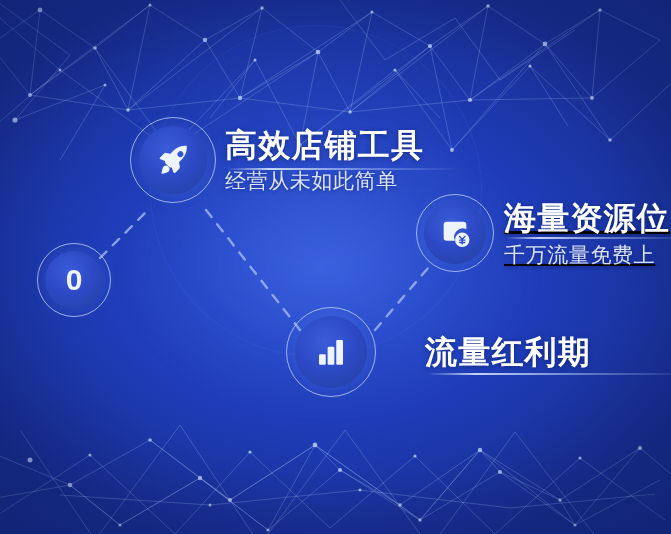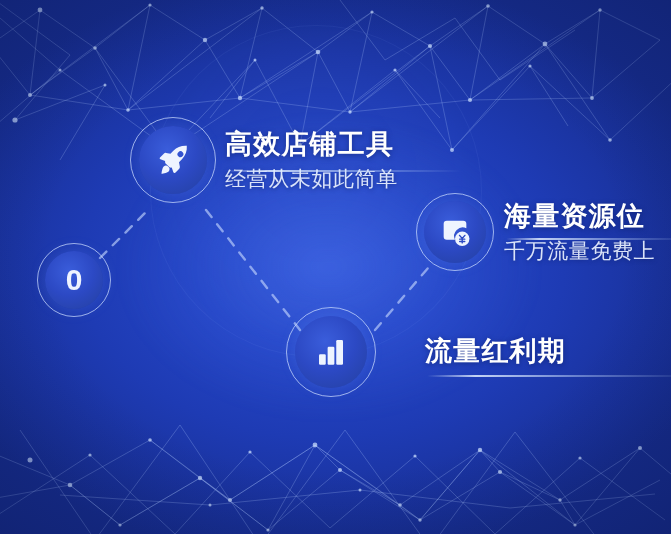--- a/index.html
+++ b/index.html
@@ -94,21 +94,21 @@
     line-height: 1;
     letter-spacing: 0;
   }
 
   .texts {
     position: relative;
     margin-left: 18px;
   }
   .title {
     color: #ffffff;
-    font-size: 27px;
+    font-size: 32px;
     font-weight: bold;
     letter-spacing: 1.2px;
     line-height: 1.08;
     white-space: nowrap;
     text-shadow: 0 1px 5px rgba(10,25,90,0.55);
   }
   .subtitle {
     color: rgba(232,240,255,0.93);
     font-size: 21px;
     letter-spacing: 0.6px;
@@ -126,21 +126,21 @@
     filter: blur(0.6px);
   }
 
   
   #feature-shop-tools { left: 139px; top: 126px; }
   #feature-shop-tools .streak { top: 40px; width: 235px; }
 
   #feature-zero-cost { left: 45px; top: 251px; }
   #feature-zero-cost .streak { top: 33px; width: 185px; }
 
-  #feature-resources { left: 424px; top: 201px; }
+  #feature-resources { left: 424px; top: 201px; text-decoration: underline; }
   #feature-resources .streak { top: 36px; width: 185px; }
 
   #feature-traffic { left: 295px; top: 316px; gap: 40px; }
   #feature-traffic .streak { top: 38px; width: 270px; }
 </style>
 </head>
 <body>
 
 <div id="stage">
 

